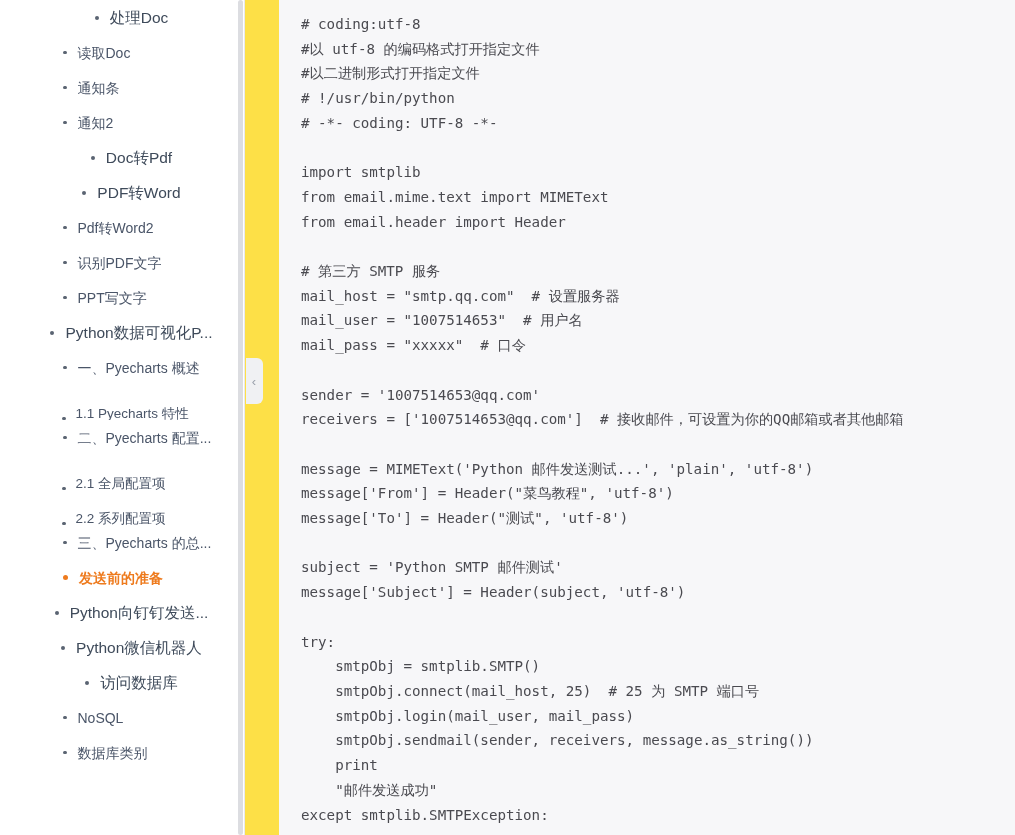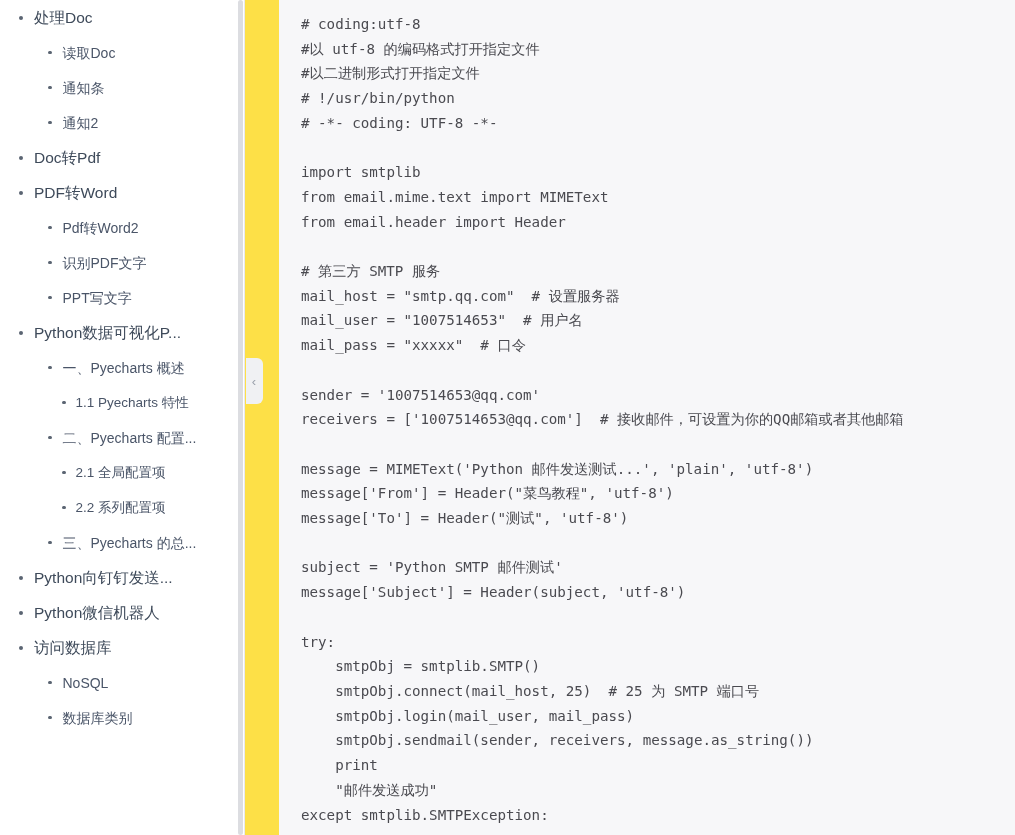--- a/index.html
+++ b/index.html
@@ -46,25 +46,25 @@
     cursor: pointer;
   }
   .toc-item .bullet {
     display: inline-block;
     width: 4px; height: 4px;
     border-radius: 50%;
     background: #5a6472;
     flex: 0 0 auto;
     margin-right: 11px;
   }
-  .lvl1 { padding-left: 19px; font-size: 15.5px; }
+  .lvl1 { padding-left: 19px; font-size: 15.5px; justify-content: center; }
   .lvl1 .bullet { width: 4px; height: 4px; }
-  .lvl2 { padding-left: 48px; font-size: 14px; color: #4a5568; }
+  .lvl2 { padding-left: 63px; font-size: 14px; color: #4a5568; }
   .lvl2 .bullet { width: 3.5px; height: 3.5px; }
-  .lvl3 { padding-left: 62px; font-size: 13.5px; color: #4a5568; }
+  .lvl3 { padding-left: 62px; font-size: 13.5px; color: #4a5568; align-items: flex-end; }
   .lvl3 .bullet { width: 3.5px; height: 3.5px; margin-right: 10px; }
   .toc-item.active {
     color: #ee7b1e;
     font-weight: bold;
   }
   .toc-item.active .bullet { background: #ee7b1e; width: 5px; height: 5px; }
   .toc-label { display: inline-block; line-height: 1; }
 
   
   #sidebar-scrollbar {
@@ -198,20 +198,24 @@
           <span class="toc-label">2.1 全局配置项</span>
         </li>
         <li class="toc-item lvl3">
           <span class="bullet"></span>
           <span class="toc-label">2.2 系列配置项</span>
         </li>
         <li class="toc-item lvl2">
           <span class="bullet"></span>
           <span class="toc-label">三、Pyecharts 的总...</span>
         </li>
+        <li class="toc-item lvl2 active">
+          <span class="bullet"></span>
+          <span class="toc-label">发送前的准备</span>
+        </li>
         <li class="toc-item lvl1">
           <span class="bullet"></span>
           <span class="toc-label">Python向钉钉发送...</span>
         </li>
         <li class="toc-item lvl1">
           <span class="bullet"></span>
           <span class="toc-label">Python微信机器人</span>
         </li>
         <li class="toc-item lvl1">
           <span class="bullet"></span>

